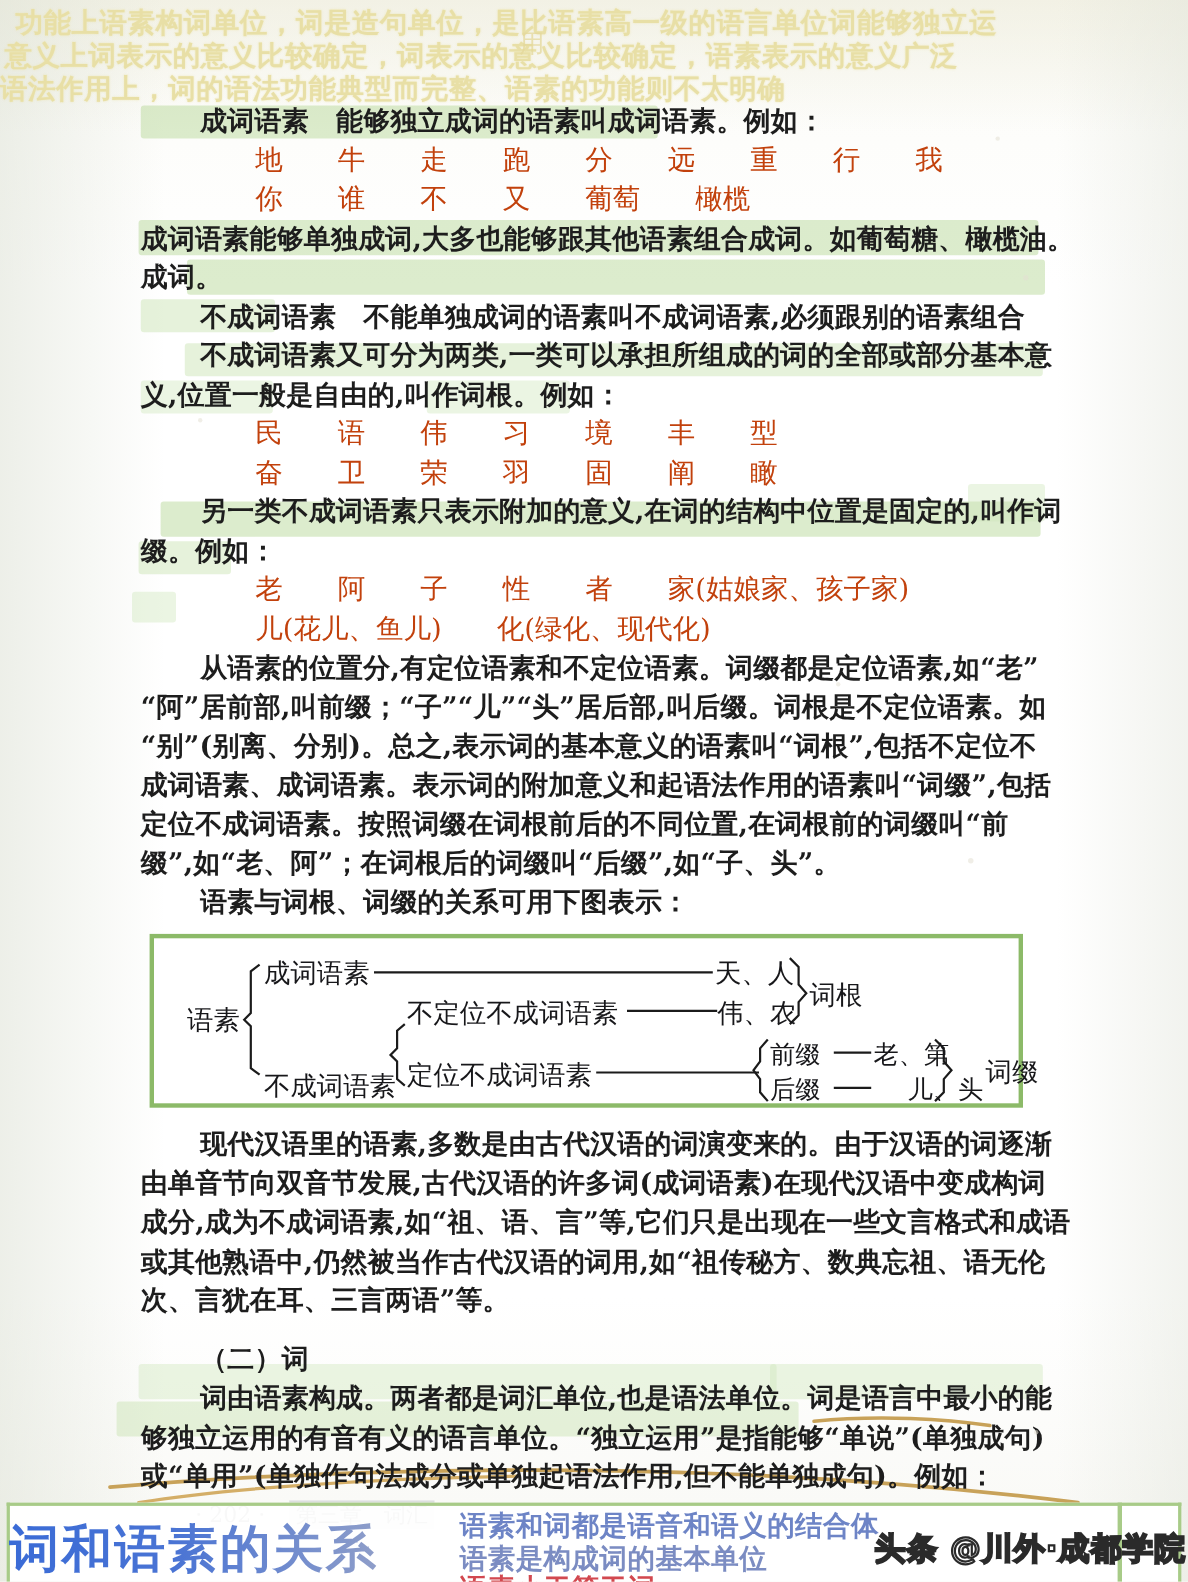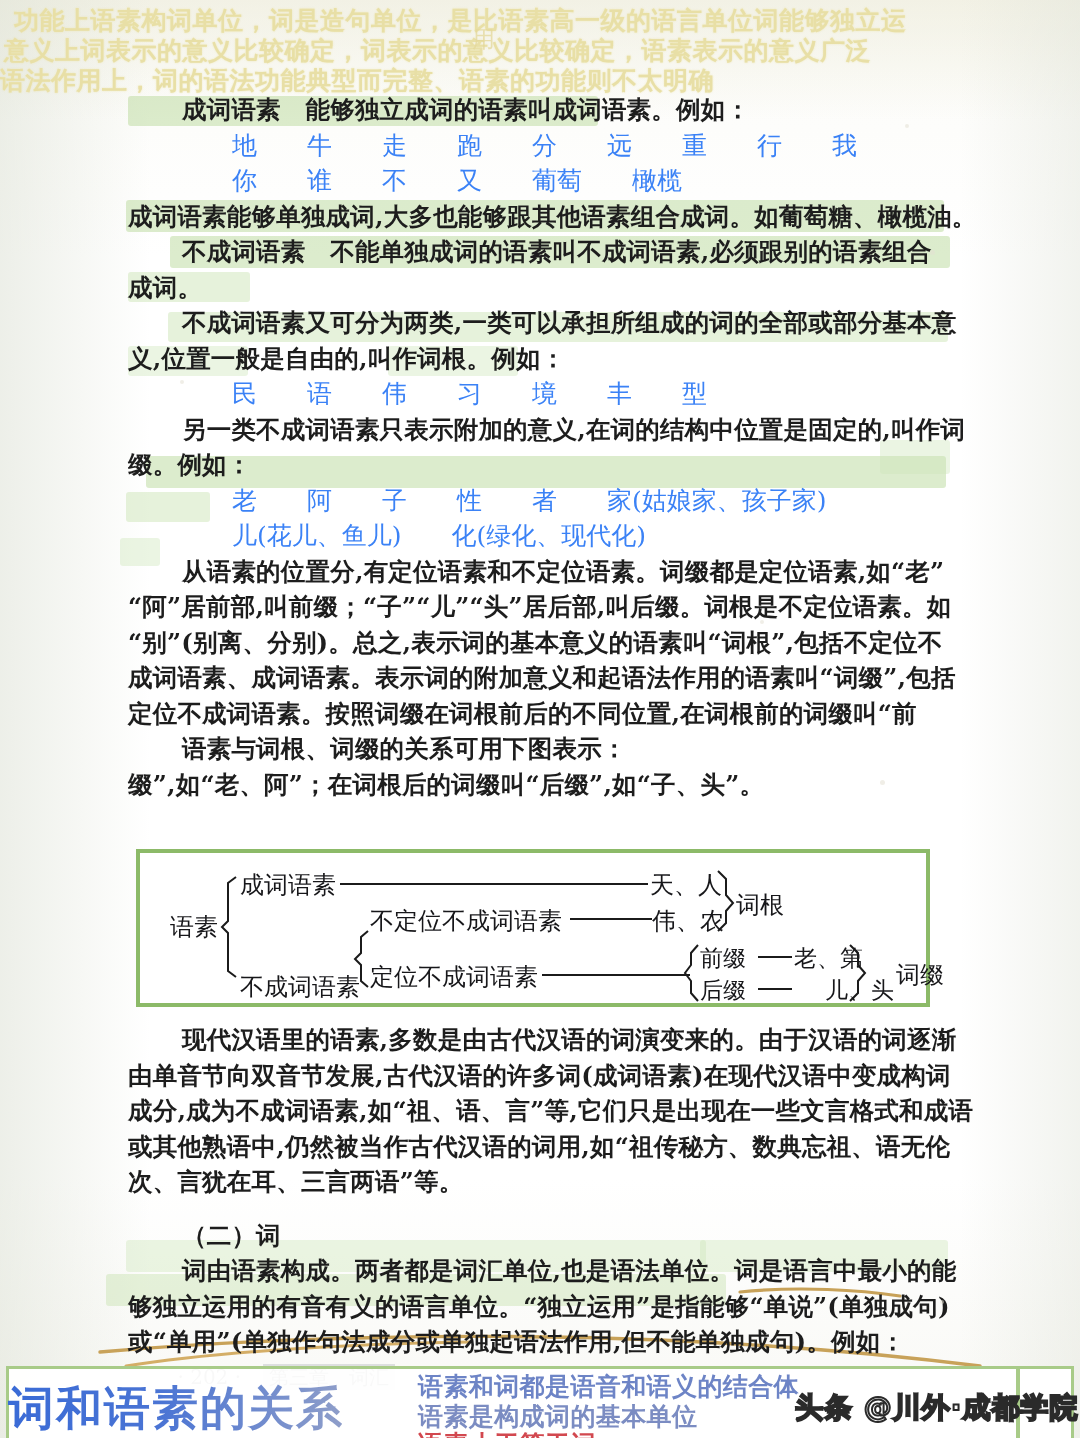--- a/index.html
+++ b/index.html
@@ -29,21 +29,21 @@
   
   .col{position:absolute;left:128px;top:92px;width:828px;}
   .ln{
     font-family:"DejaVu Serif","Liberation Serif",serif;
     font-size:24.5px;line-height:35.5px;color:#1d1d1d;
     white-space:pre;letter-spacing:.2px;
   }
   .ln.b{font-weight:bold;}
   .ex{
     font-family:"DejaVu Serif","Liberation Serif",serif;
-    font-size:25px;line-height:35.5px;color:#3b82f6;white-space:pre;
+    font-size:25px;line-height:35.5px;color:#c2410c;white-space:pre;
   }
   .ind{padding-left:54px;}
   .ind2{padding-left:104px;}
 
   
   .hl{position:absolute;border-radius:3px;pointer-events:none;}
   .hl.g{background:rgba(178,214,146,.46);}
   .hl.g2{background:rgba(196,224,170,.42);}
   .hl.g3{background:rgba(206,230,186,.40);}
 
@@ -154,36 +154,37 @@
     <path d="M740,22 C800,16 860,20 900,26" stroke="#c8a259" stroke-width="3.2" fill="none" stroke-linecap="round"></path>
     <path d="M100,82 C260,68 470,62 660,70 C800,76 900,86 980,96" stroke="#c8a259" stroke-width="3.4" fill="none" stroke-linecap="round"></path>
     <path d="M126,96 C200,84 330,74 470,72" stroke="#d4ae67" stroke-width="3" fill="none" stroke-linecap="round"></path>
   </svg>
 
   <div class="col">
     <div class="ln b ind">成词语素　能够独立成词的语素叫成词语素。例如：</div>
     <div class="ex ind2">地　　牛　　走　　跑　　分　　远　　重　　行　　我</div>
     <div class="ex ind2">你　　谁　　不　　又　　葡萄　　橄榄</div>
     <div class="ln b">成词语素能够单独成词,大多也能够跟其他语素组合成词。如葡萄糖、橄榄油。</div>
+    <div class="ln b">成词。</div>
     <div class="ln b ind">不成词语素　不能单独成词的语素叫不成词语素,必须跟别的语素组合</div>
-    <div class="ln b">成词。</div>
     <div class="ln b ind">不成词语素又可分为两类,一类可以承担所组成的词的全部或部分基本意</div>
     <div class="ln b">义,位置一般是自由的,叫作词根。例如：</div>
     <div class="ex ind2">民　　语　　伟　　习　　境　　丰　　型</div>
+    <div class="ex ind2">奋　　卫　　荣　　羽　　固　　阐　　瞰</div>
     <div class="ln b ind">另一类不成词语素只表示附加的意义,在词的结构中位置是固定的,叫作词</div>
     <div class="ln b">缀。例如：</div>
     <div class="ex ind2">老　　阿　　子　　性　　者　　家(姑娘家、孩子家)</div>
     <div class="ex ind2">儿(花儿、鱼儿)　　化(绿化、现代化)</div>
     <div class="ln b ind">从语素的位置分,有定位语素和不定位语素。词缀都是定位语素,如“老”</div>
     <div class="ln b">“阿”居前部,叫前缀；“子”“儿”“头”居后部,叫后缀。词根是不定位语素。如</div>
     <div class="ln b">“别”(别离、分别)。总之,表示词的基本意义的语素叫“词根”,包括不定位不</div>
     <div class="ln b">成词语素、成词语素。表示词的附加意义和起语法作用的语素叫“词缀”,包括</div>
     <div class="ln b">定位不成词语素。按照词缀在词根前后的不同位置,在词根前的词缀叫“前</div>
+    <div class="ln b">缀”,如“老、阿”；在词根后的词缀叫“后缀”,如“子、头”。</div>
     <div class="ln b ind">语素与词根、词缀的关系可用下图表示：</div>
-    <div class="ln b">缀”,如“老、阿”；在词根后的词缀叫“后缀”,如“子、头”。</div>
   </div>
 
   <div class="diagram-box" style="border-color: rgb(140, 186, 104);">
     <svg class="diag" viewBox="0 0 794 158">
 
       <path d="M96,24 L88,30 L88,68 L82,74 L88,80 L88,118 L96,124" stroke="#1b1b1b" stroke-width="2" fill="none"></path>
 
       <path d="M228,78 L221,84 L221,100 L215,106 L221,112 L221,128 L228,134" stroke="#1b1b1b" stroke-width="2" fill="none"></path>
 
       <line x1="200" y1="31" x2="508" y2="31" stroke="#1b1b1b" stroke-width="2"></line>

